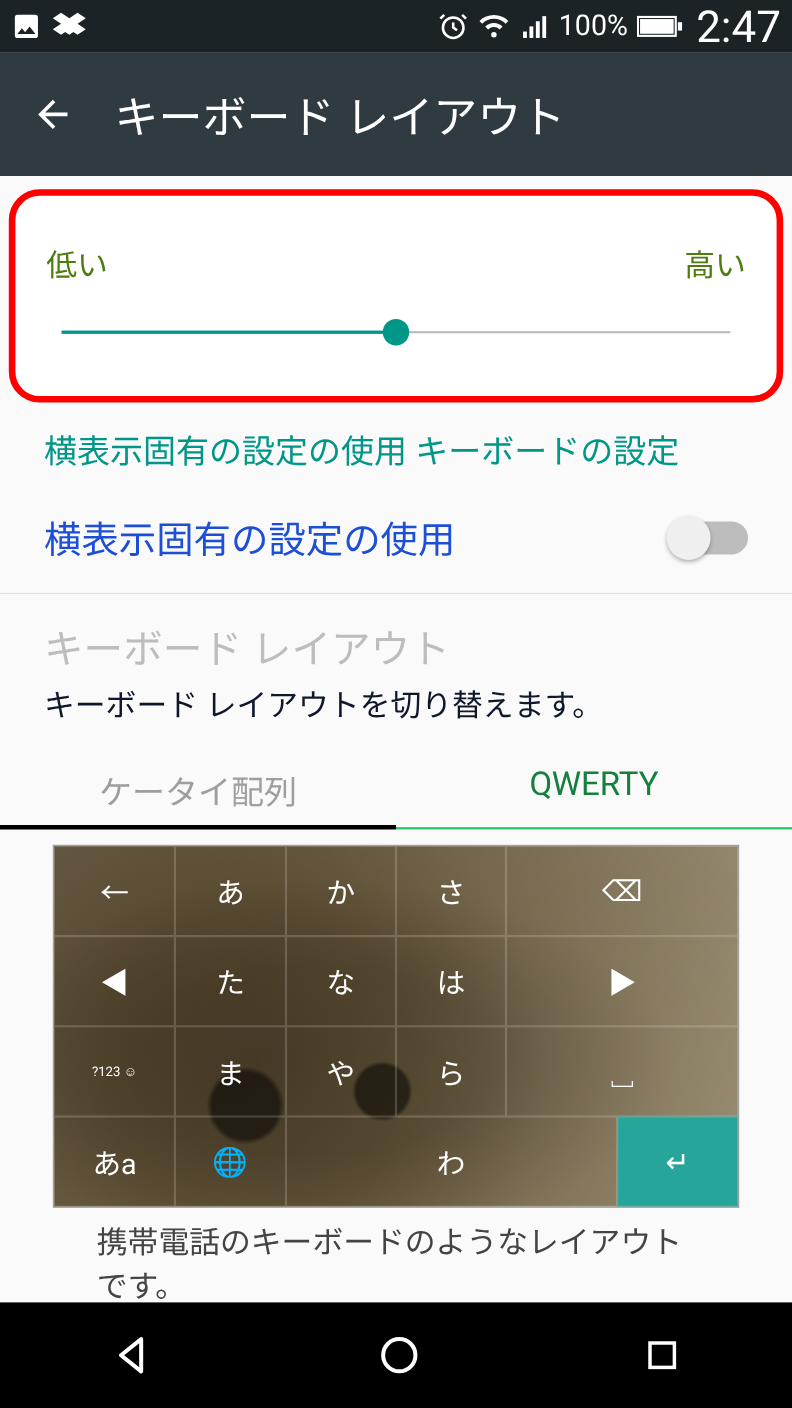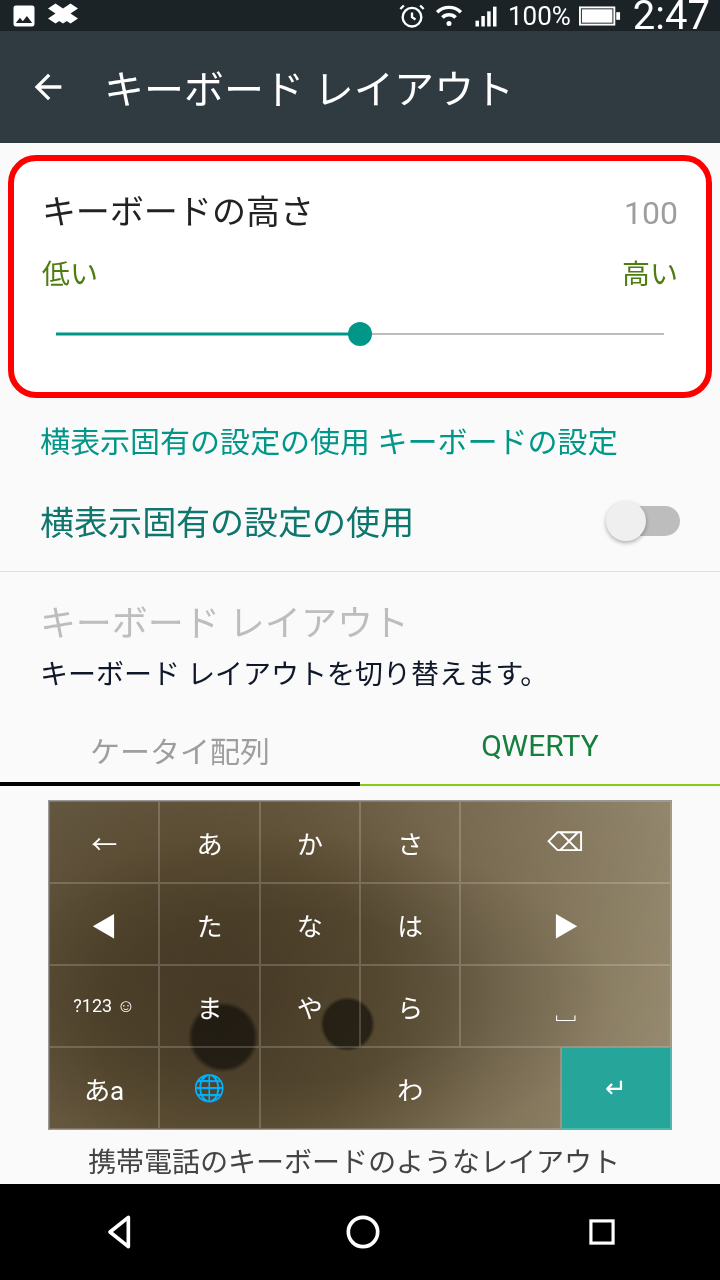--- a/index.html
+++ b/index.html
@@ -1,18 +1,18 @@
 <!DOCTYPE html>
 <html><head>
 <meta charset="utf-8">
 <style>
   * { margin:0; padding:0; box-sizing:border-box; font-family: Roboto, "Noto Sans JP", sans-serif; }
   html,body { width:720px; height:1280px; background:#fafafa; overflow:hidden; }
   
-  .status-bar { height:31px; background:#1b2327; color:#fff; display:flex; align-items:center; justify-content:space-between; padding:0 10px; font-size:28px; }
+  .status-bar { height:48px; background:#1b2327; color:#fff; display:flex; align-items:center; justify-content:space-between; padding:0 10px; font-size:28px; }
   .status-left, .status-right { display:flex; align-items:center; gap:10px; }
   .status-right { gap:8px; }
   .icon svg { display:block; }
   .battery-pct { font-size:26px; }
   .clock { font-size:40px; margin-left:4px; }
   
   .app-bar { height:112px; background:#2f3b40; color:#fff; display:flex; align-items:center; padding:0 24px; }
   .back-btn { width:48px; height:48px; display:flex; align-items:center; justify-content:center; margin-right:32px; }
   .app-title { font-size:40px; }
   
@@ -24,29 +24,29 @@
   .card-value { font-size:32px; color:#9e9e9e; }
   .slider-labels { display:flex; justify-content:space-between; margin-top:18px; font-size:28px; color:#4d7c0f; }
   .slider-wrap { position:relative; margin:30px 14px 0 14px; height:24px; }
   .slider-track { position:absolute; top:50%; left:0; right:0; height:2px; background:#bdbdbd; transform:translateY(-50%); }
   .slider-fill  { position:absolute; top:50%; left:0; height:3px; background:#009688; transform:translateY(-50%); }
   .slider-thumb { position:absolute; top:50%; width:24px; height:24px; border-radius:50%; background:#009688; transform:translate(-50%,-50%); }
   
   .section-header { color:#009688; font-size:30px; padding:2px 40px 22px 40px; }
   
   .row { padding:12px 40px 26px 40px; display:flex; align-items:center; justify-content:space-between; border-bottom:1px solid #e0e0e0; }
-  .row .label { font-size:34px; color:#0f766e; }
+  .row .label { font-size:34px; color:#1d4ed8; }
   .switch { width:72px; height:30px; background:#bdbdbd; border-radius:15px; position:relative; }
   .switch .knob { position:absolute; left:-2px; top:-5px; width:40px; height:40px; border-radius:50%; background:#efefef; box-shadow:0 2px 4px rgba(0,0,0,.3); }
   
   .disabled-item { padding:22px 40px 20px 40px; }
   .disabled-item .ttl { font-size:36px; color:#bdbdbd; }
   .disabled-item .sub { font-size:28px; color:#0f172a; margin-top:6px; }
   
-  .tabs { display:flex; border-bottom:2px solid #84cc16; margin-top:4px; }
+  .tabs { display:flex; border-bottom:2px solid #22c55e; margin-top:4px; }
   .tab { flex:1; text-align:center; padding:12px 0 10px 0; font-size:30px; }
   .tab.active { color:#9e9e9e; border-bottom:4px solid #000; margin-bottom:-2px; }
   .tab.inactive { color:#15803d; }
   
   .preview-area { padding:14px 48px 0 48px; }
   .kb { width:100%; aspect-ratio:624/330; position:relative; border:1px solid #999;
         background: radial-gradient(circle at 30% 60%, #6a5a3f 0%, #7a6a4a 30%, #928468 55%, #a99e84 100%);
         overflow:hidden; }
   
   .kb::before { content:""; position:absolute; inset:0;
@@ -120,24 +120,20 @@
     <svg width="40" height="40" viewBox="0 0 24 24" fill="#fff">
         <path d="M20 11H7.8l5.6-5.6L12 4l-8 8 8 8 1.4-1.4L7.8 13H20z"></path>
       </svg>
   </div>
   <div class="app-title">キーボード レイアウト</div>
 </div>
 
 <div class="content">
 
   <div class="highlight-box">
-    <div class="card-row1">
-      <div class="card-title">キーボードの高さ</div>
-      <div class="card-value">100</div>
-    </div>
     <div class="slider-labels">
       <span>低い</span>
       <span>高い</span>
     </div>
     <div class="slider-wrap">
       <div class="slider-track"></div>
       <div class="slider-fill" id="sfill" style="width: 50%;"></div>
       <div class="slider-thumb" id="sthumb" style="left: 50%;"></div>
     </div>
   </div>
@@ -191,21 +187,21 @@
             <span class="main">な</span>
           </div>
         <div class="cell">
             <span class="main">は</span>
           </div>
         <div class="cell" style="grid-column:5/7">
             <span class="main">▶</span>
           </div>
 
         <div class="cell">
-            <span class="main" style="font-size:18px">?123  ☺</span>
+            <span class="main" style="font-size:12px">?123  ☺</span>
           </div>
         <div class="cell">
             <span class="main">ま</span>
           </div>
         <div class="cell">
             <span class="main">や</span>
           </div>
         <div class="cell">
             <span class="main">ら</span>
           </div>

